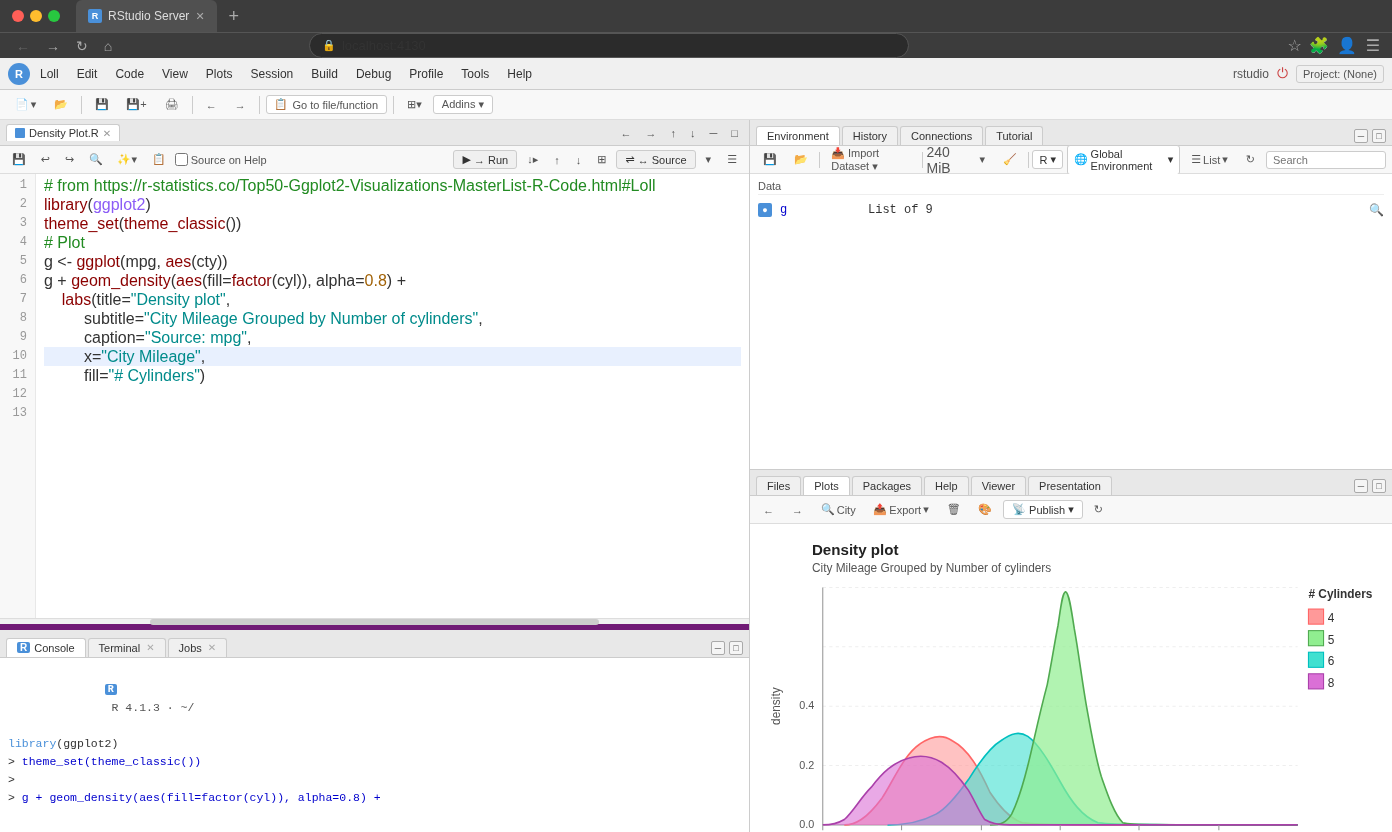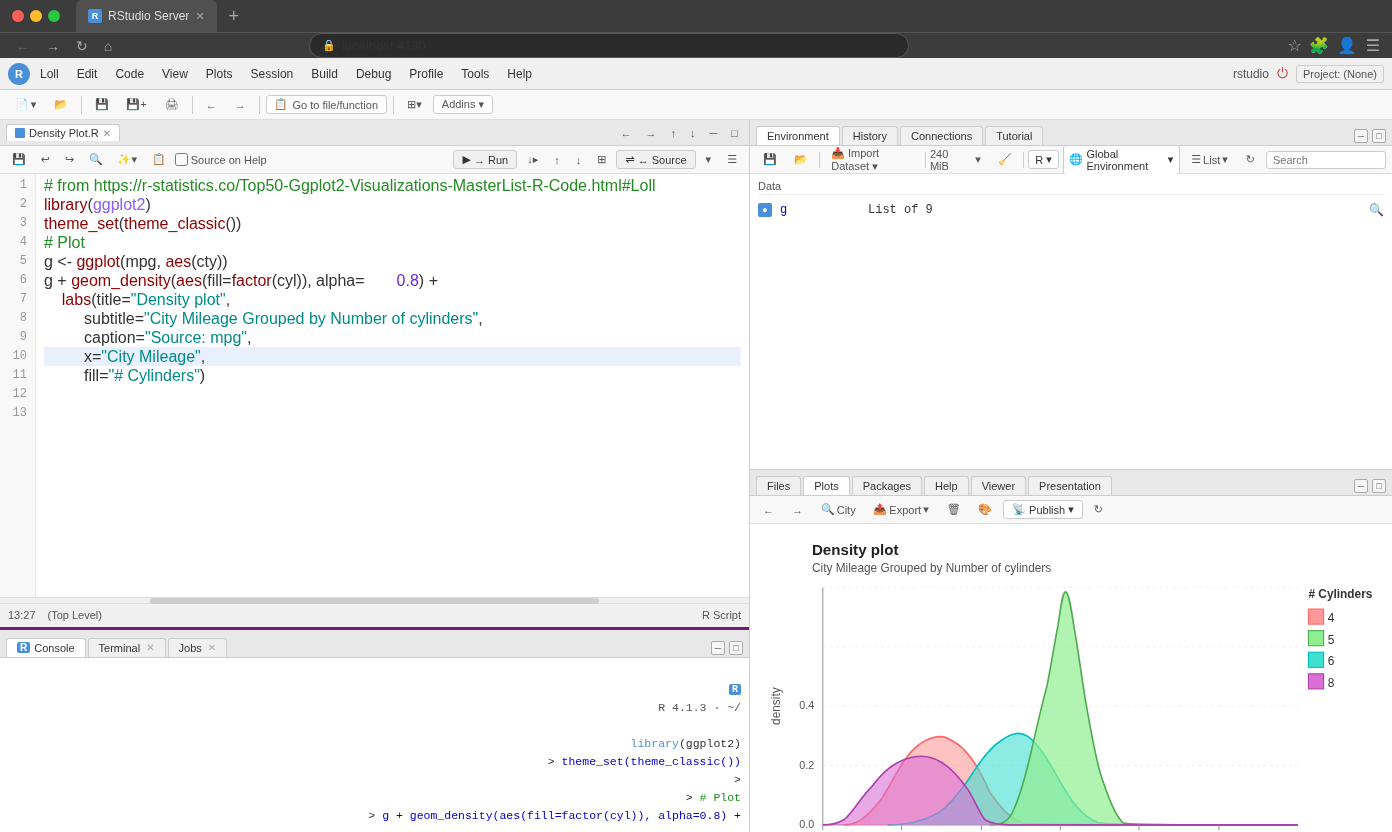--- a/index.html
+++ b/index.html
@@ -42,21 +42,21 @@
     .goto-file-btn { padding: 2px 8px; background: white; border: 1px solid #ccc; border-radius: 3px; font-size: 11px; color: #555; cursor: pointer; display: flex; align-items: center; gap: 4px; }
     .addins-btn { padding: 2px 8px; background: white; border: 1px solid #ccc; border-radius: 3px; font-size: 11px; color: #555; cursor: pointer; }
 
     
     .main-content { flex: 1; display: flex; }
 
     
     .left-panels { width: 750px; display: flex; flex-direction: column; border-right: 1px solid #ccc; }
 
     
-    .editor-panel { flex: 1; display: flex; flex-direction: column; border-bottom: 3px solid #701a75; }
+    .editor-panel { flex: 1; display: flex; flex-direction: column; border-bottom: 6px solid #701a75; }
     .panel-header { height: 26px; background: #e8e8e8; border-bottom: 1px solid #ccc; display: flex; align-items: center; padding: 0 6px; gap: 4px; }
     .panel-tab { font-size: 11px; color: #333; padding: 2px 8px; background: #f5f5f5; border: 1px solid #ccc; border-bottom: none; border-radius: 3px 3px 0 0; cursor: pointer; display: flex; align-items: center; gap: 4px; }
     .panel-tab.active { background: white; }
     .panel-tab-icon { width: 10px; height: 10px; background: #4a90d9; border-radius: 1px; }
     .panel-tab-close { color: #999; font-size: 10px; }
     .panel-controls-right { margin-left: auto; display: flex; align-items: center; gap: 4px; }
     .panel-btn { font-size: 11px; color: #555; cursor: pointer; padding: 1px 4px; border: 1px solid transparent; border-radius: 2px; display: flex; align-items: center; gap: 2px; }
 
     
     .editor-toolbar { height: 28px; background: #f8f8f8; border-bottom: 1px solid #ddd; display: flex; align-items: center; padding: 0 6px; gap: 3px; font-size: 11px; }
@@ -67,37 +67,37 @@
     
     .code-editor { flex: 1; background: white; display: flex; overflow: hidden; }
     .line-numbers { width: 36px; background: #f8f8f8; border-right: 1px solid #e8e8e8; padding: 0; text-align: right; font-family: 'Courier New', monospace; font-size: 12px; color: #999; line-height: 19px; padding-top: 2px; flex-shrink: 0; }
     .line-number { padding-right: 8px; display: block; }
     .code-content { flex: 1; overflow: hidden; font-family: Liberation Sans, sans-serif; font-size: 16px; line-height: 19px; padding: 2px 8px; color: #333; }
     .code-line { white-space: pre; display: block; }
     .code-line.active-line { background: #e8f0fe; }
     .c-comment { color: #228B22; }
     .c-function { color: #8B0000; }
     .c-string { color: #008B8B; }
-    .c-number { color: #6d28d9; margin-left: 32px; }
+    .c-number { color: #a16207; }
     .c-operator { color: #333; }
     .scroll-indicator { height: 6px; background: #f0f0f0; border-top: 1px solid #ddd; position: relative; }
     .scroll-thumb { height: 6px; width: 60%; background: #ccc; border-radius: 3px; position: absolute; left: 20%; }
 
     
     .status-bar { height: 24px; background: #f0f0f0; border-top: 1px solid #ddd; display: flex; align-items: center; padding: 0 8px; font-size: 11px; color: #555; gap: 12px; }
     .status-right { margin-left: auto; }
 
     
     .console-panel { height: 280px; display: flex; flex-direction: column; }
     .console-tabs { height: 28px; background: #e8e8e8; border-bottom: 1px solid #ccc; display: flex; align-items: flex-end; padding: 0 6px; gap: 2px; }
     .console-tab { font-size: 11px; color: #333; padding: 3px 10px; background: white; border: 1px solid #ccc; border-bottom: none; border-radius: 3px 3px 0 0; cursor: pointer; display: flex; align-items: center; gap: 4px; }
     .console-tab.inactive { background: #f0f0f0; }
     .console-controls-right { margin-left: auto; display: flex; align-items: center; gap: 4px; margin-bottom: 2px; }
     .console-content { flex: 1; background: white; padding: 4px 8px; font-family: 'Courier New', monospace; font-size: 11.5px; line-height: 18px; overflow: hidden; color: #333; }
-    .console-line { white-space: pre; text-align: right; }
+    .console-line { white-space: pre; }
     .console-prompt { color: #333; }
     .console-cmd { color: #0000CD; }
     .console-comment { color: #228B22; }
 
     
     .right-panels { flex: 1; display: flex; flex-direction: column; }
 
     
     .env-panel { height: 350px; border-bottom: 1px solid #ccc; display: flex; flex-direction: column; }
     .env-tabs { height: 26px; background: #e8e8e8; border-bottom: 1px solid #ccc; display: flex; align-items: flex-end; padding: 0 6px; gap: 2px; }
@@ -290,27 +290,20 @@
               <span class="code-line">    <span class="c-function">labs</span>(title<span class="c-operator">=</span><span class="c-string">"Density plot"</span>,</span>
               <span class="code-line">         subtitle<span class="c-operator">=</span><span class="c-string">"City Mileage Grouped by Number of cylinders"</span>,</span>
               <span class="code-line">         caption<span class="c-operator">=</span><span class="c-string">"Source: mpg"</span>,</span>
               <span class="code-line active-line">         x<span class="c-operator">=</span><span class="c-string">"City Mileage"</span>,</span>
               <span class="code-line">         fill<span class="c-operator">=</span><span class="c-string">"# Cylinders"</span>)</span>
             </div>
           </div>
           <div class="scroll-indicator">
             <div class="scroll-thumb"></div>
           </div>
-          <div class="status-bar">
-            <span>13:27</span>
-            <span>(Top Level)</span>
-            <div class="status-right">
-              <span>R Script</span>
-            </div>
-          </div>
         </div>
 
         <div class="console-panel">
           <div class="console-tabs">
             <div class="console-tab">
               <span style="background:#4a90d9;color:white;padding:0 3px;border-radius:2px;font-size:10px;font-weight:bold;">R</span>
               <span>Console</span>
             </div>
             <div class="console-tab inactive">
               <span>Terminal</span>
@@ -326,21 +319,20 @@
             </div>
           </div>
           <div class="console-content">
             <div class="console-line">
               <span style="background:#4a90d9;color:white;padding:0 3px;border-radius:2px;font-size:10px;font-weight:bold;">R</span>
               <span style="color:#555;"> </span><span style="color:#555;font-size:11.5px;">R 4.1.3</span><span style="color:#555;font-size:11.5px;"> · ~/</span>
             </div>
             <div class="console-line"><span class="console-prompt" style="color:#4a90d9;">library</span><span style="color:#333;">(ggplot2)</span></div>
             <div class="console-line"><span class="console-prompt">&gt; </span><span class="console-cmd">theme_set(theme_classic())</span></div>
             <div class="console-line"><span class="console-prompt">&gt;</span></div>
-            <div class="console-line"><span class="console-prompt">&gt; </span><span class="console-comment"># Plot</span></div>
             <div class="console-line"><span class="console-prompt">&gt; </span><span class="console-cmd">g + geom_density(aes(fill=factor(cyl)), alpha=0.8) +</span></div>
 
           </div>
         </div>
       </div>
 
       <div class="right-panels">
 
         <div class="env-panel">
           <div class="env-tabs">
@@ -352,21 +344,21 @@
               <div class="resize-btn">─</div>
               <div class="resize-btn">□</div>
             </div>
           </div>
           <div class="env-toolbar">
             <div class="env-toolbar-btn">💾</div>
             <div class="env-toolbar-btn">📂</div>
             <div class="env-toolbar-sep"></div>
             <div class="env-toolbar-btn">📥 Import Dataset ▾</div>
             <div class="env-toolbar-sep"></div>
-            <span style="font-size:11px;color:#555;">240 MiB</span>
+            <span style="font-size:14px;color:#555;">240 MiB</span>
             <div class="env-toolbar-btn">▾</div>
             <div class="env-toolbar-btn">🧹</div>
             <div class="env-toolbar-sep"></div>
             <div class="env-r-dropdown">
               <span>R</span> ▾
             </div>
             <div class="env-global">
               🌐 <span>Global Environment</span> ▾
             </div>
             <div class="env-toolbar-btn">☰ <span>List</span> ▾</div>

